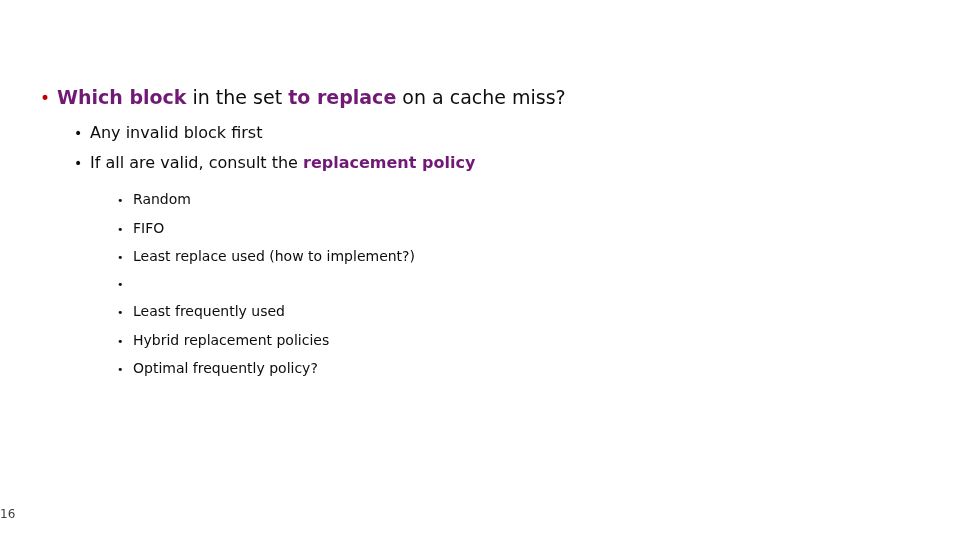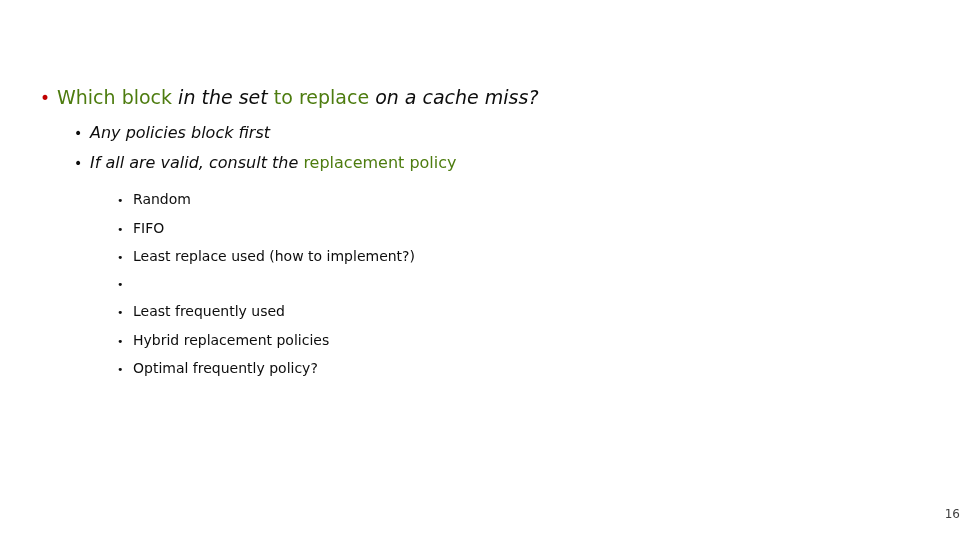--- a/index.html
+++ b/index.html
@@ -93,51 +93,51 @@
     color: #0d0d0d;
   }
   .level3 .marker {
     width: 16px;
     flex: 0 0 16px;
     font-size: 11px;
     line-height: 20px;
     color: #0d0d0d;
   }
 
-  .text-red { color: #4d7c0f; }
-  .text-black { color: #0d0d0d; font-style: italic; }
+  .text-red { color: #701a75; font-weight: bold; }
+  .text-black { color: #0d0d0d; }
 
   
   .slide-number {
     position: absolute;
     left: 0;
     right: 0;
     top: 507px;
-    text-align: right;
+    text-align: left;
     font-size: 12px;
     color: #3f3f3f;
     font-family: "DejaVu Sans", sans-serif;
   }
 </style>
 </head>
 <body>
 
 <div class="slide">
 
 
   <div class="body-outline">
 
     <div class="bullet-row level1">
       <span class="marker">•</span>
       <span><span class="text-red">Which block</span><span class="text-black"> in the set </span><span class="text-red">to replace</span><span class="text-black"> on a cache miss?</span></span>
     </div>
 
     <div class="bullet-row level2">
       <span class="marker">•</span>
-      <span><span class="text-black">Any policies block first</span><span class="text-red"></span></span>
+      <span><span class="text-black">Any invalid block first</span><span class="text-red"></span></span>
     </div>
 
     <div class="bullet-row level2">
       <span class="marker">•</span>
       <span><span class="text-black">If all are valid, consult the </span><span class="text-red">replacement policy</span></span>
     </div>
 
     <div class="level3-group">
 
       <div class="bullet-row level3">

